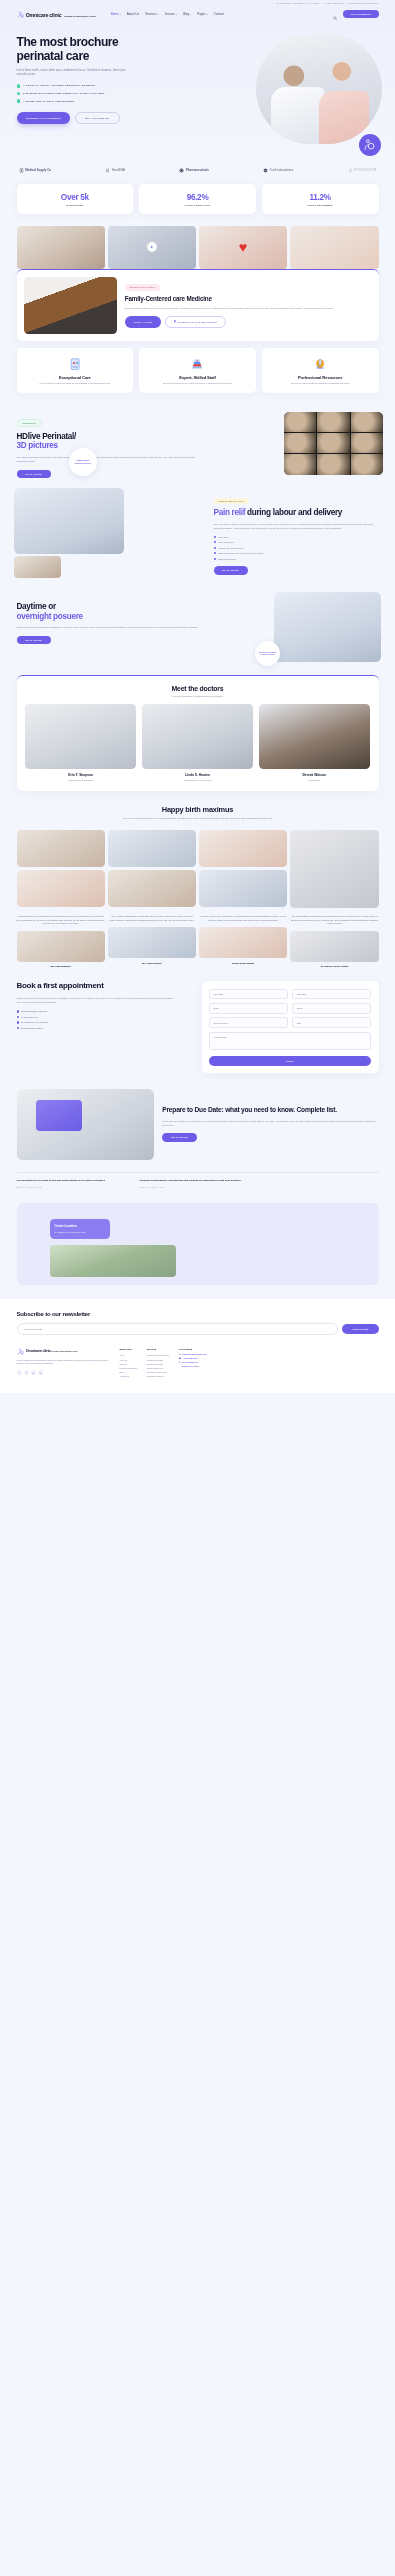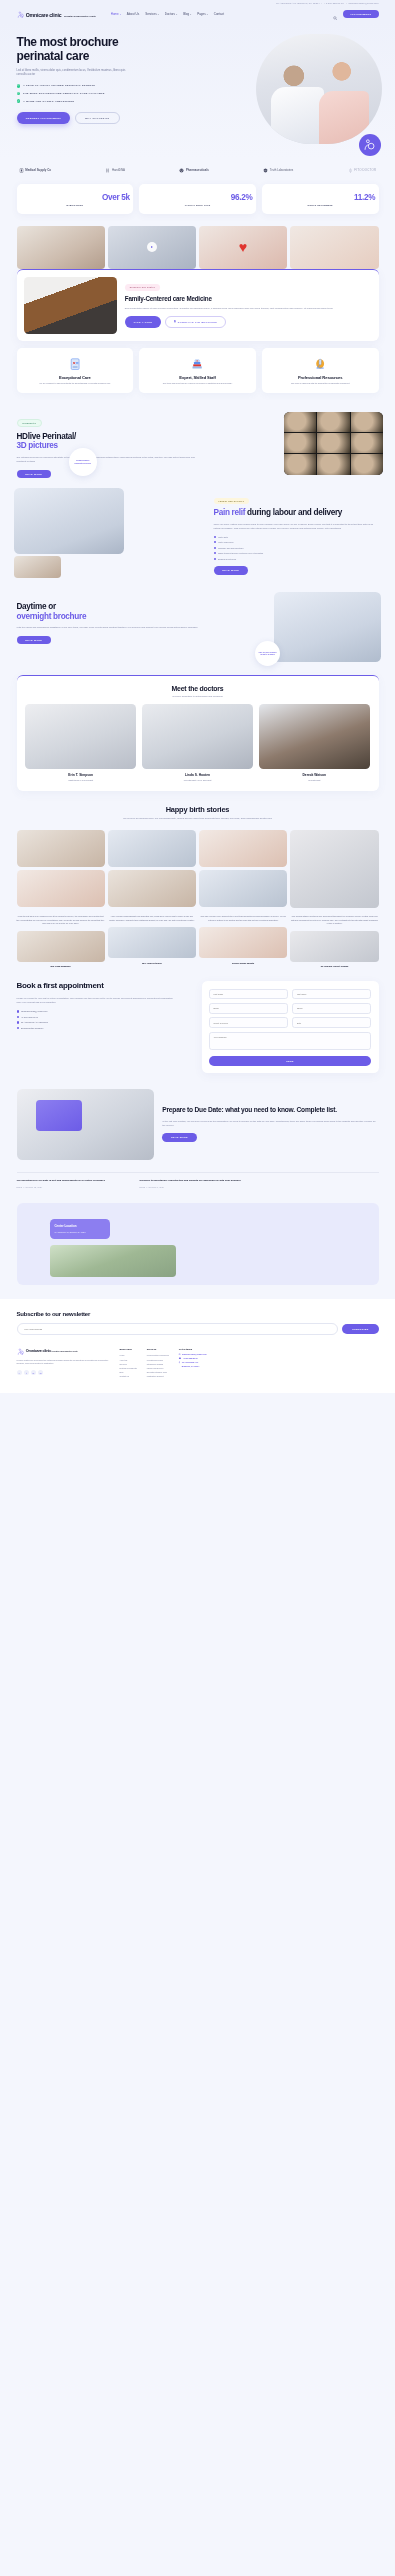--- a/index.html
+++ b/index.html
@@ -73,21 +73,21 @@
   .partner { display: flex; align-items: center; gap: 1.6px; opacity: .82; }
   .partner .pi { width: 5px; height: 5px; }
   .partner span { font-size: 2.9px; font-weight: 700; color: #2b2f4a; white-space: nowrap; }
   .partner.light span { font-weight: 400; color: #3a3e58; }
   .partner.thin span { font-weight: 400; color: #8c90ab; letter-spacing: 0.2px;}
 
   
   .stats { display: flex; gap: 6px; padding: 3.3px 16.5px 12px; }
   .stat { flex: 1; background: #fff; border-radius: 5px; padding: 8.8px 3.3px 7.7px;
     text-align: center; box-shadow: 0 1.6px 7.7px rgba(80,90,160,.06); }
-  .stat .num { font-size: 8.2px; font-weight: 700; color: #6c5ce7; letter-spacing: -0.3px; text-align: right; }
+  .stat .num { font-size: 8.2px; font-weight: 700; color: #6c5ce7; letter-spacing: -0.3px; }
   .stat .lbl { font-size: 2.1px; font-weight: 700; color: #3f4465; letter-spacing: 0.2px;
     margin-top: 2.7px; }
 
   
   .mosaic { display: grid; grid-template-columns: repeat(4,1fr); gap: 2.7px;
     padding: 0 16.5px; }
   .mos { height: 43px; border-radius: 3.8px; position: relative; overflow: hidden; }
   .m1 { background: linear-gradient(150deg,#e9e3dc,#cdbcae 60%,#b39d8c); }
   .m2 { background: linear-gradient(150deg,#d8dde6,#aab3c2); }
   .m3 { background: linear-gradient(150deg,#efe6e1,#dcb9ad); }
@@ -563,21 +563,21 @@
           </li>
       </ul>
       <button class="b-sm-solid" style="margin-top:6px">READ MORE</button>
     </div>
   </section>
 
   <section class="split" style="min-height:82px">
     <div class="split-l">
       <h2>
         <span>Daytime or</span><br>
-        <span class="purple">overnight brochure</span>
+        <span class="purple">overnight posuere</span>
       </h2>
       <p class="body">With the caring and professional assistance of our care team, our baby clinic experts bring constant together. We welcome and support your clinical needs with bespoke packages</p>
       <button class="b-sm-solid" style="margin-top:6px">READ MORE</button>
     </div>
     <div class="night-img"></div>
     <div class="night-tag">
       <span>Care for your newborn for up to 12 hours</span>
     </div>
   </section>
 
@@ -597,21 +597,21 @@
       </div>
       <div class="doc">
         <div class="ph d3"></div>
         <h5>Dereck Watson</h5>
         <small>Neonatologist</small>
       </div>
     </div>
   </div>
 
   <div class="sect-head">
-    <h2>Happy birth stories</h2>
+    <h2>Happy birth maximus</h2>
     <p>We receive so families have our compassionate, skilled service seen their supports their friends, previous, and professional health care</p>
   </div>
   <div class="story-grid">
     <div class="s sa" style="height:37px"></div>
     <div class="s sb" style="height:37px"></div>
     <div class="s sc" style="height:37px"></div>
     <div class="s sd" style="grid-row:span 2;height:78px"></div>
     <div class="s sc" style="height:37px"></div>
     <div class="s sa" style="height:37px"></div>
     <div class="s sb" style="height:37px"></div>

